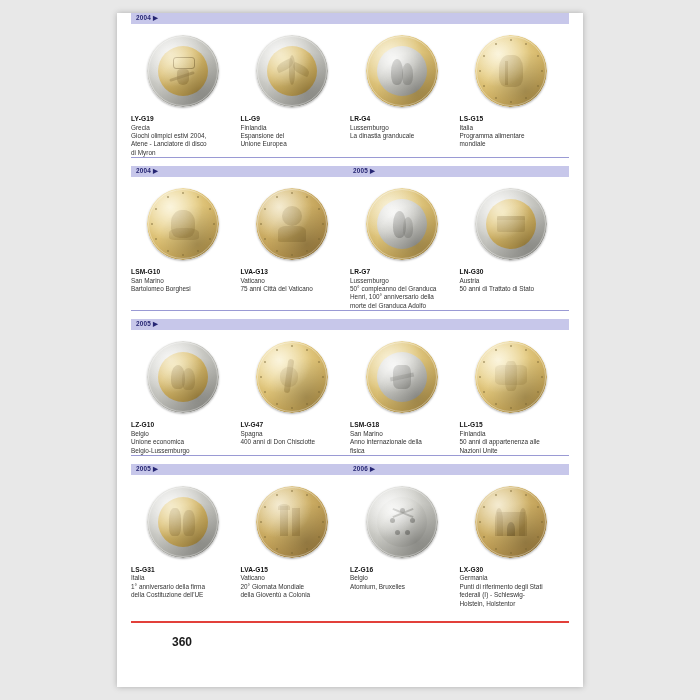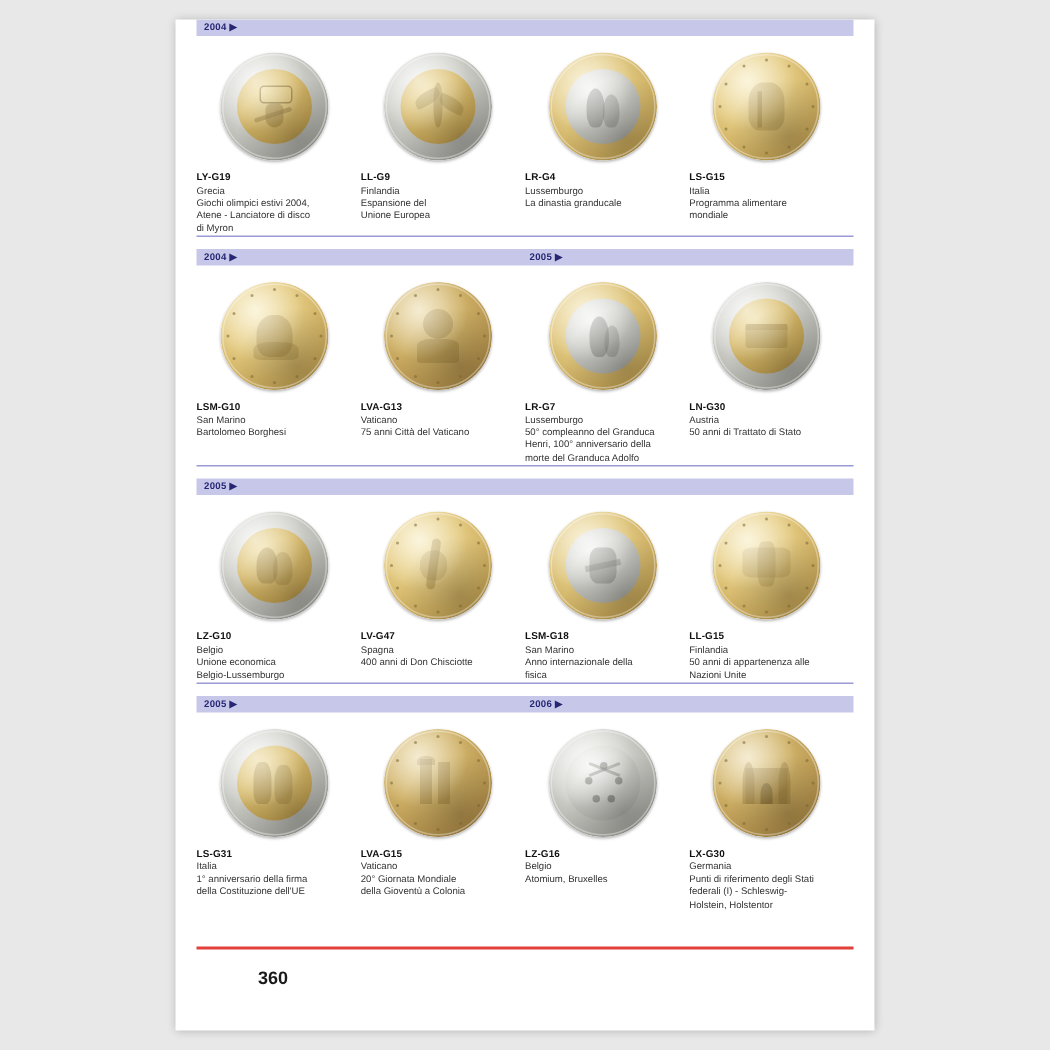--- a/index.html
+++ b/index.html
@@ -201,21 +201,21 @@
     border-radius: 50%;
   }
   .motif {
     position: absolute;
     left: 0; top: 0; right: 0; bottom: 0;
   }
   
   .footer {
     position: absolute;
     left: 0; right: 0;
-    bottom: 4px;
+    bottom: 14px;
     height: 52px;
   }
   .rule-red {
     position: absolute;
     left: 14px;
     top: 0;
     width: 438px;
     height: 1.5px;
     background: #e2403a;
   }

